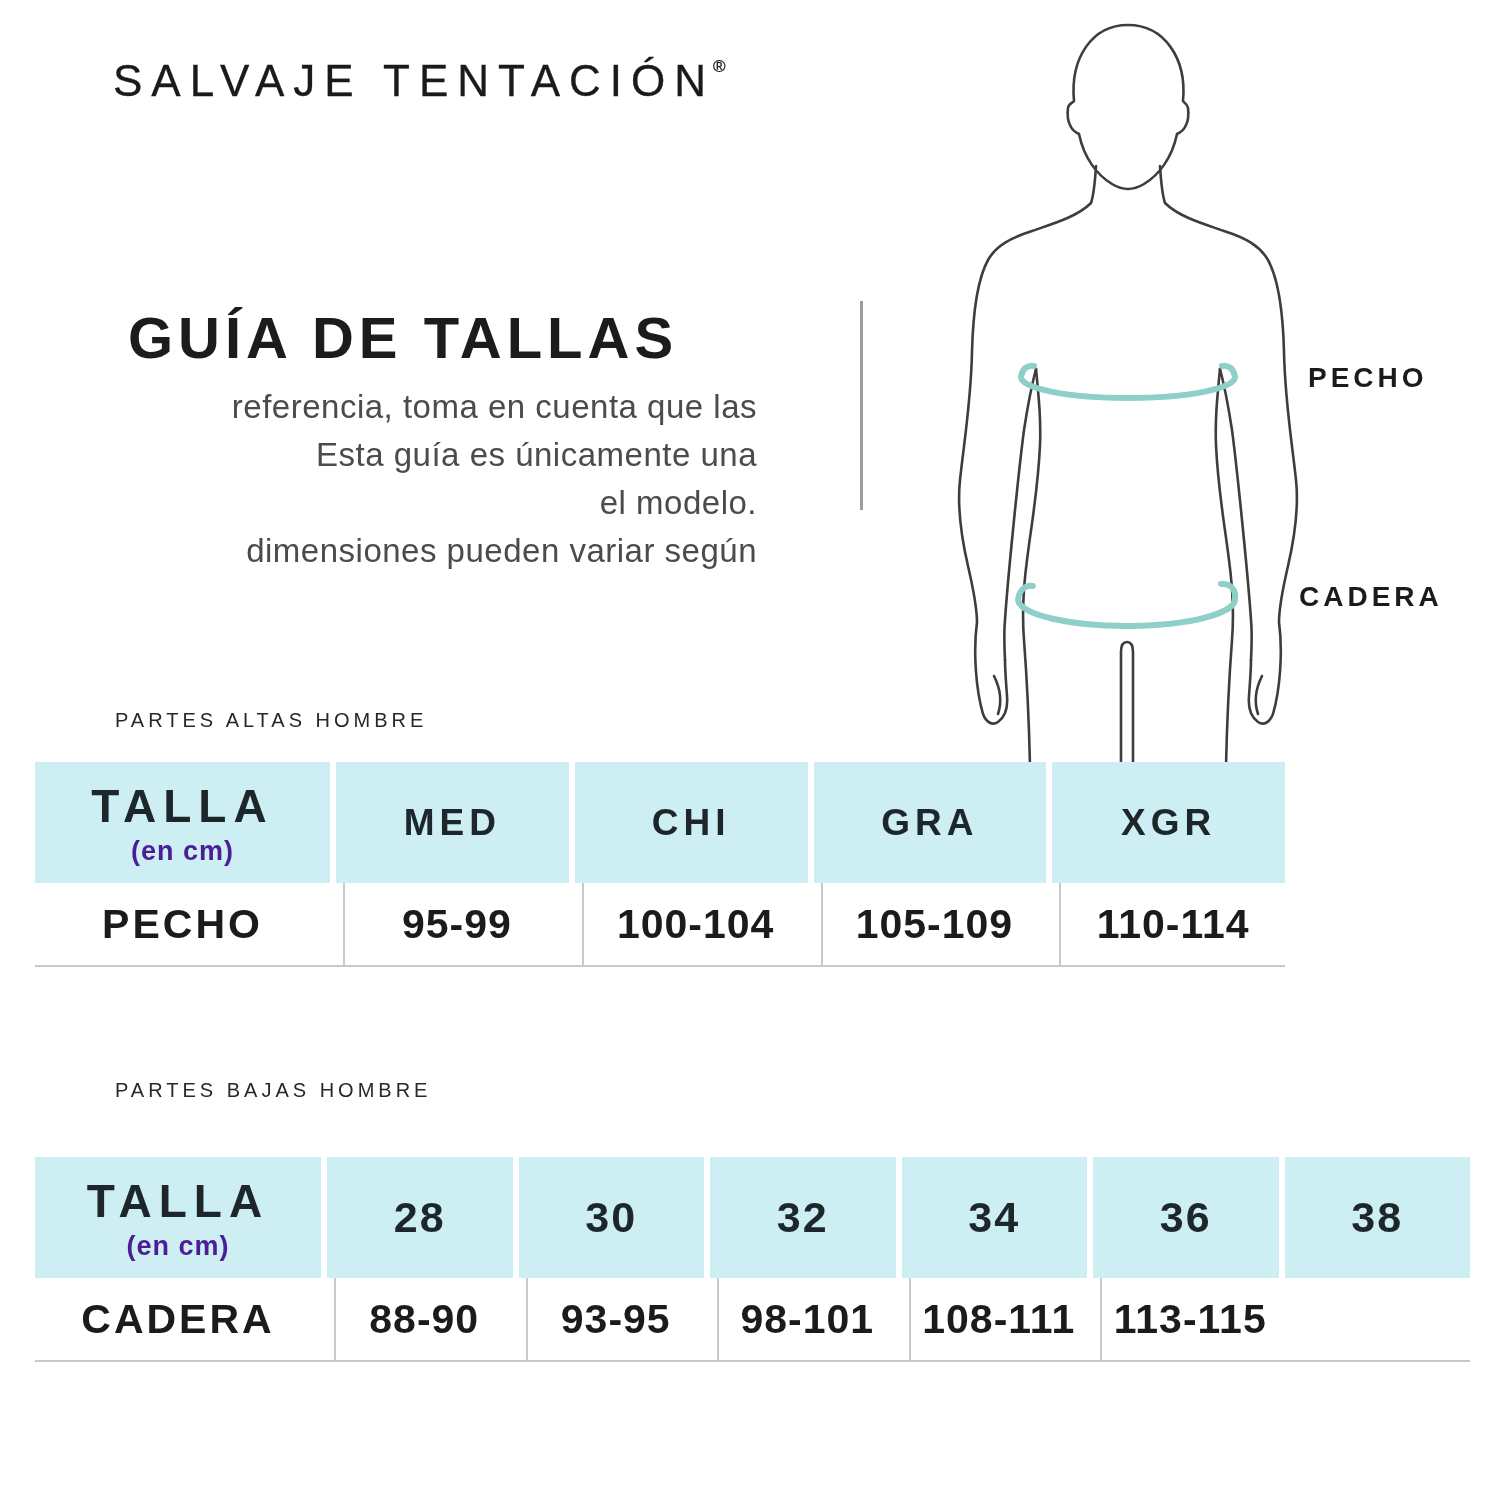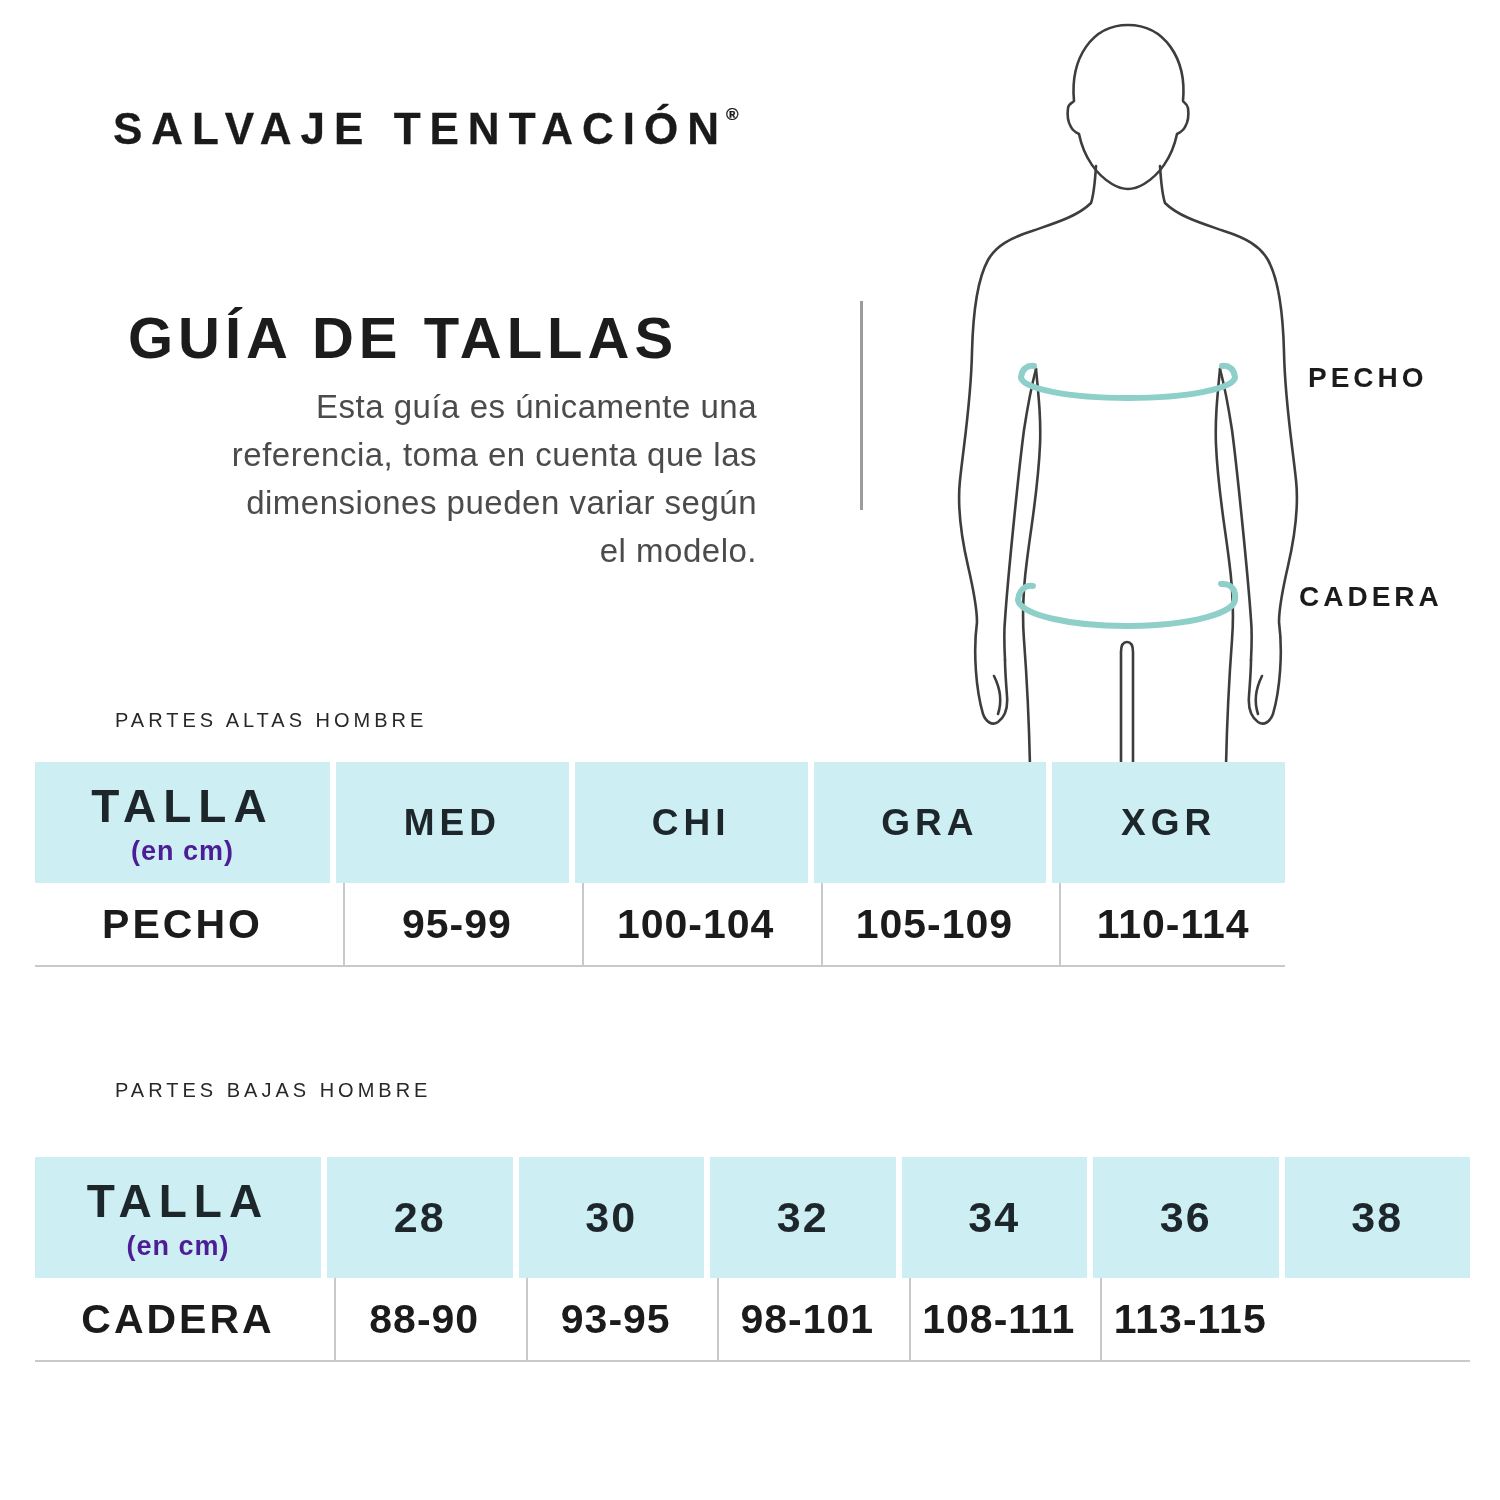--- a/index.html
+++ b/index.html
@@ -6,22 +6,22 @@
   .page{
     position:relative;width:1500px;height:1500px;overflow:hidden;
     background:#ffffff;font-family:"Liberation Sans", sans-serif;
   }
   .page > *{position:absolute;}
   svg.body-svg{left:0;top:0;width:1500px;height:1500px;z-index:0;}
   svg.body-svg path{fill:none;stroke-linecap:round;stroke-linejoin:round;}
   svg.body-svg .outline{stroke:var(--body-outline,#3d3d3d);stroke-width:2.6px;}
   svg.body-svg .tape{stroke:var(--measure-tape,#8ecfca);stroke-width:6px;}
 
-  .logo{left:113px;top:56px;z-index:1;font-size:44px;font-weight:bold;
-        letter-spacing:9px;color:#1a1a1a;-webkit-text-stroke:.3px #1a1a1a;white-space:nowrap;margin-top:48px;}
+  .logo{left:113px;top:56px;z-index:1;font-size:44px;font-weight:normal;
+        letter-spacing:9px;color:#1a1a1a;-webkit-text-stroke:.3px #1a1a1a;white-space:nowrap;}
   .logo sup{font-size:17px;letter-spacing:0;vertical-align:24px;margin-left:-2px;}
 
   .title{left:112px;top:288px;margin:16px;z-index:1;font-size:58px;font-weight:bold;
          letter-spacing:5px;color:#1c1c1c;white-space:nowrap;}
 
   .desc{left:85px;top:383px;width:672px;z-index:1;text-align:right;
         font-size:33px;line-height:48px;color:#4b4b4b;letter-spacing:.5px;}
 
   .vdivider{left:860px;top:301px;width:3px;height:209px;background:#9c9c9c;z-index:1;}
 
@@ -149,24 +149,24 @@
       M 1018 600 A 108.5 27 0 0 0 1235 598
       M 1018 600 C 1019 590, 1025 585, 1033 586
       M 1235 598 C 1236 589, 1230 583, 1221 584"></path>
   </svg>
 
   <div class="logo"><span>SALVAJE TENTACIÓN</span><sup>®</sup></div>
 
   <h1 class="title">GUÍA DE TALLAS</h1>
 
   <div class="desc">
+    <div>referencia, toma en cuenta que las</div>
     <div>Esta guía es únicamente una</div>
-    <div>referencia, toma en cuenta que las</div>
+    <div>el modelo.</div>
     <div>dimensiones pueden variar según</div>
-    <div>el modelo.</div>
   </div>
 
   <div class="vdivider"></div>
 
   <div class="measure-label pecho">PECHO</div>
   <div class="measure-label cadera">CADERA</div>
 
   <div class="section-label s1">PARTES ALTAS HOMBRE</div>
 
   <div class="stable t1 t1pos">

